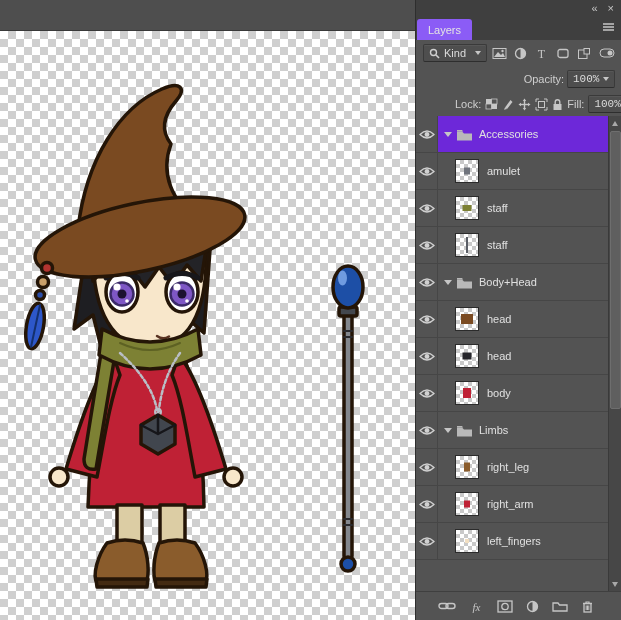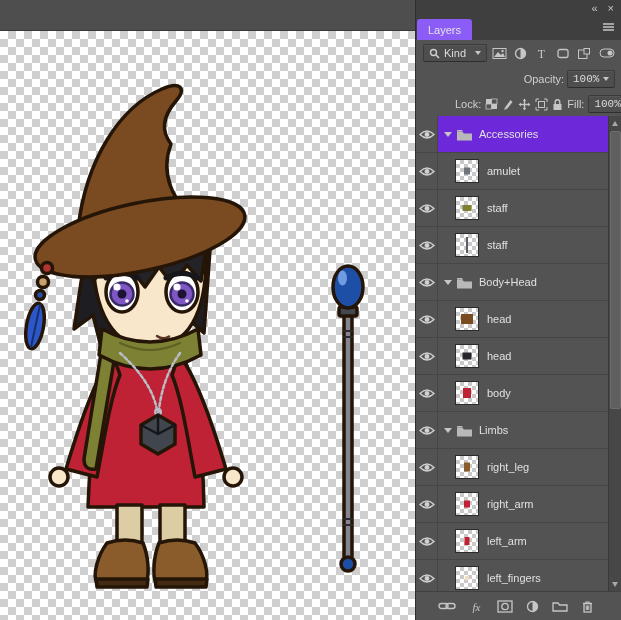--- a/index.html
+++ b/index.html
@@ -418,33 +418,20 @@
         <circle cx="8" cy="5.5" r="2.4" fill="#d0d0d0"></circle>
       </svg>
     </div>
 
     <div class="thumb">
       <span class="mark" style="background: rgb(191, 33, 53); width: 6px; height: 7px;"></span>
     </div>
     <span class="label">right_arm</span>
   </div>
 
-  <div class="row layer">
-    <div class="eye-cell">
-      <svg class="eye" width="16" height="11" viewBox="0 0 16 11">
-        <path d="M1,5.5 Q8,-1.5 15,5.5 Q8,12.5 1,5.5 Z" fill="none" stroke="#d0d0d0" stroke-width="1.3"></path>
-        <circle cx="8" cy="5.5" r="2.4" fill="#d0d0d0"></circle>
-      </svg>
-    </div>
-
-    <div class="thumb">
-      <span class="mark" style="background: rgb(191, 33, 53); width: 5px; height: 8px;"></span>
-    </div>
-    <span class="label">left_arm</span>
-  </div>
 
   <div class="row layer">
     <div class="eye-cell">
       <svg class="eye" width="16" height="11" viewBox="0 0 16 11">
         <path d="M1,5.5 Q8,-1.5 15,5.5 Q8,12.5 1,5.5 Z" fill="none" stroke="#d0d0d0" stroke-width="1.3"></path>
         <circle cx="8" cy="5.5" r="2.4" fill="#d0d0d0"></circle>
       </svg>
     </div>
 
     <div class="thumb">

